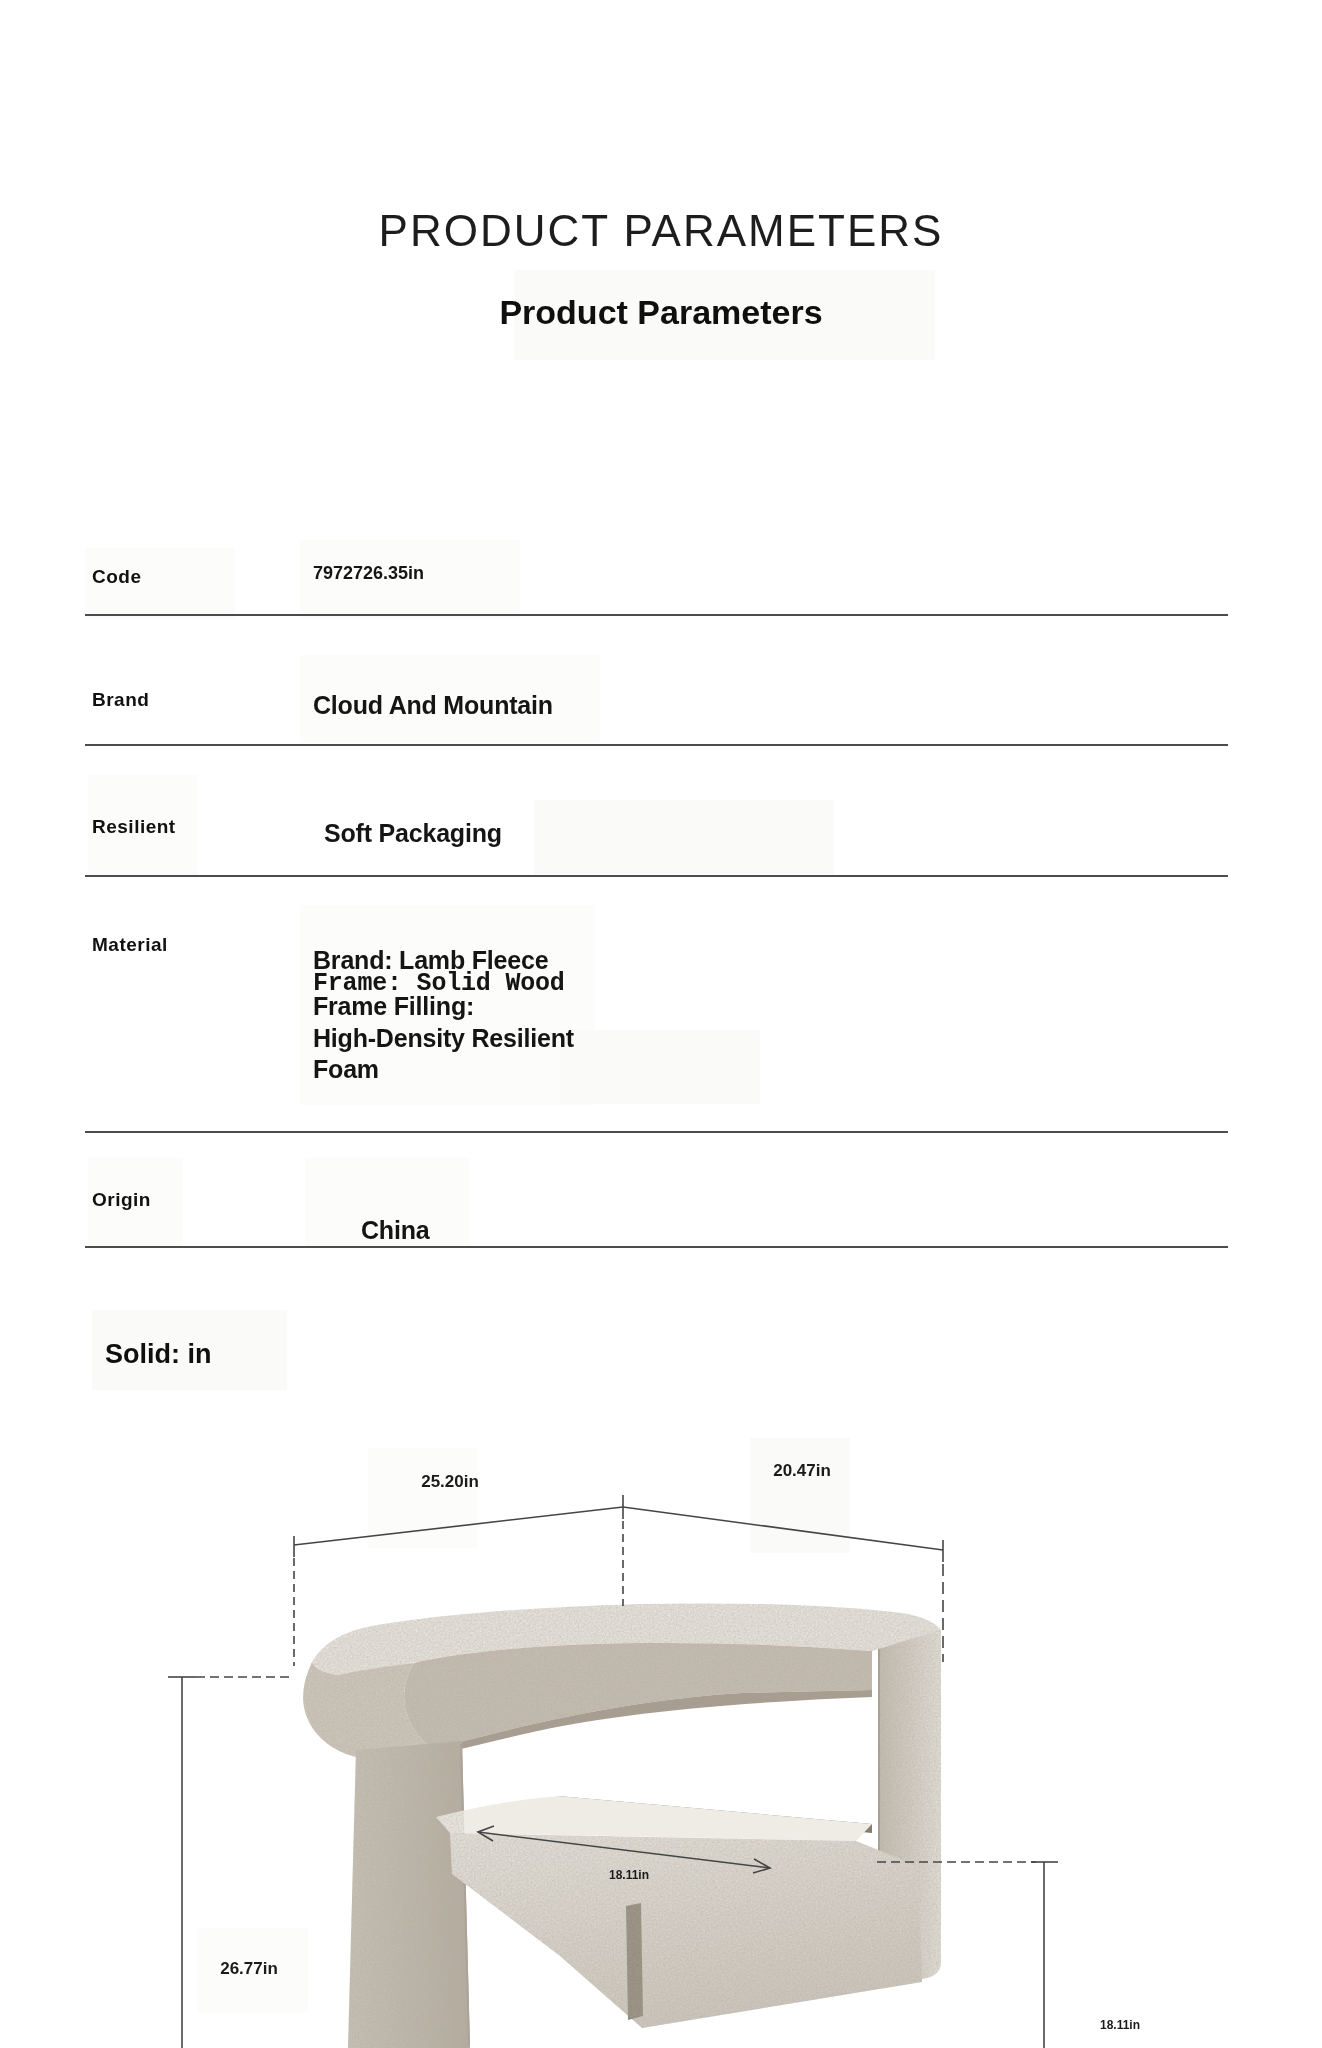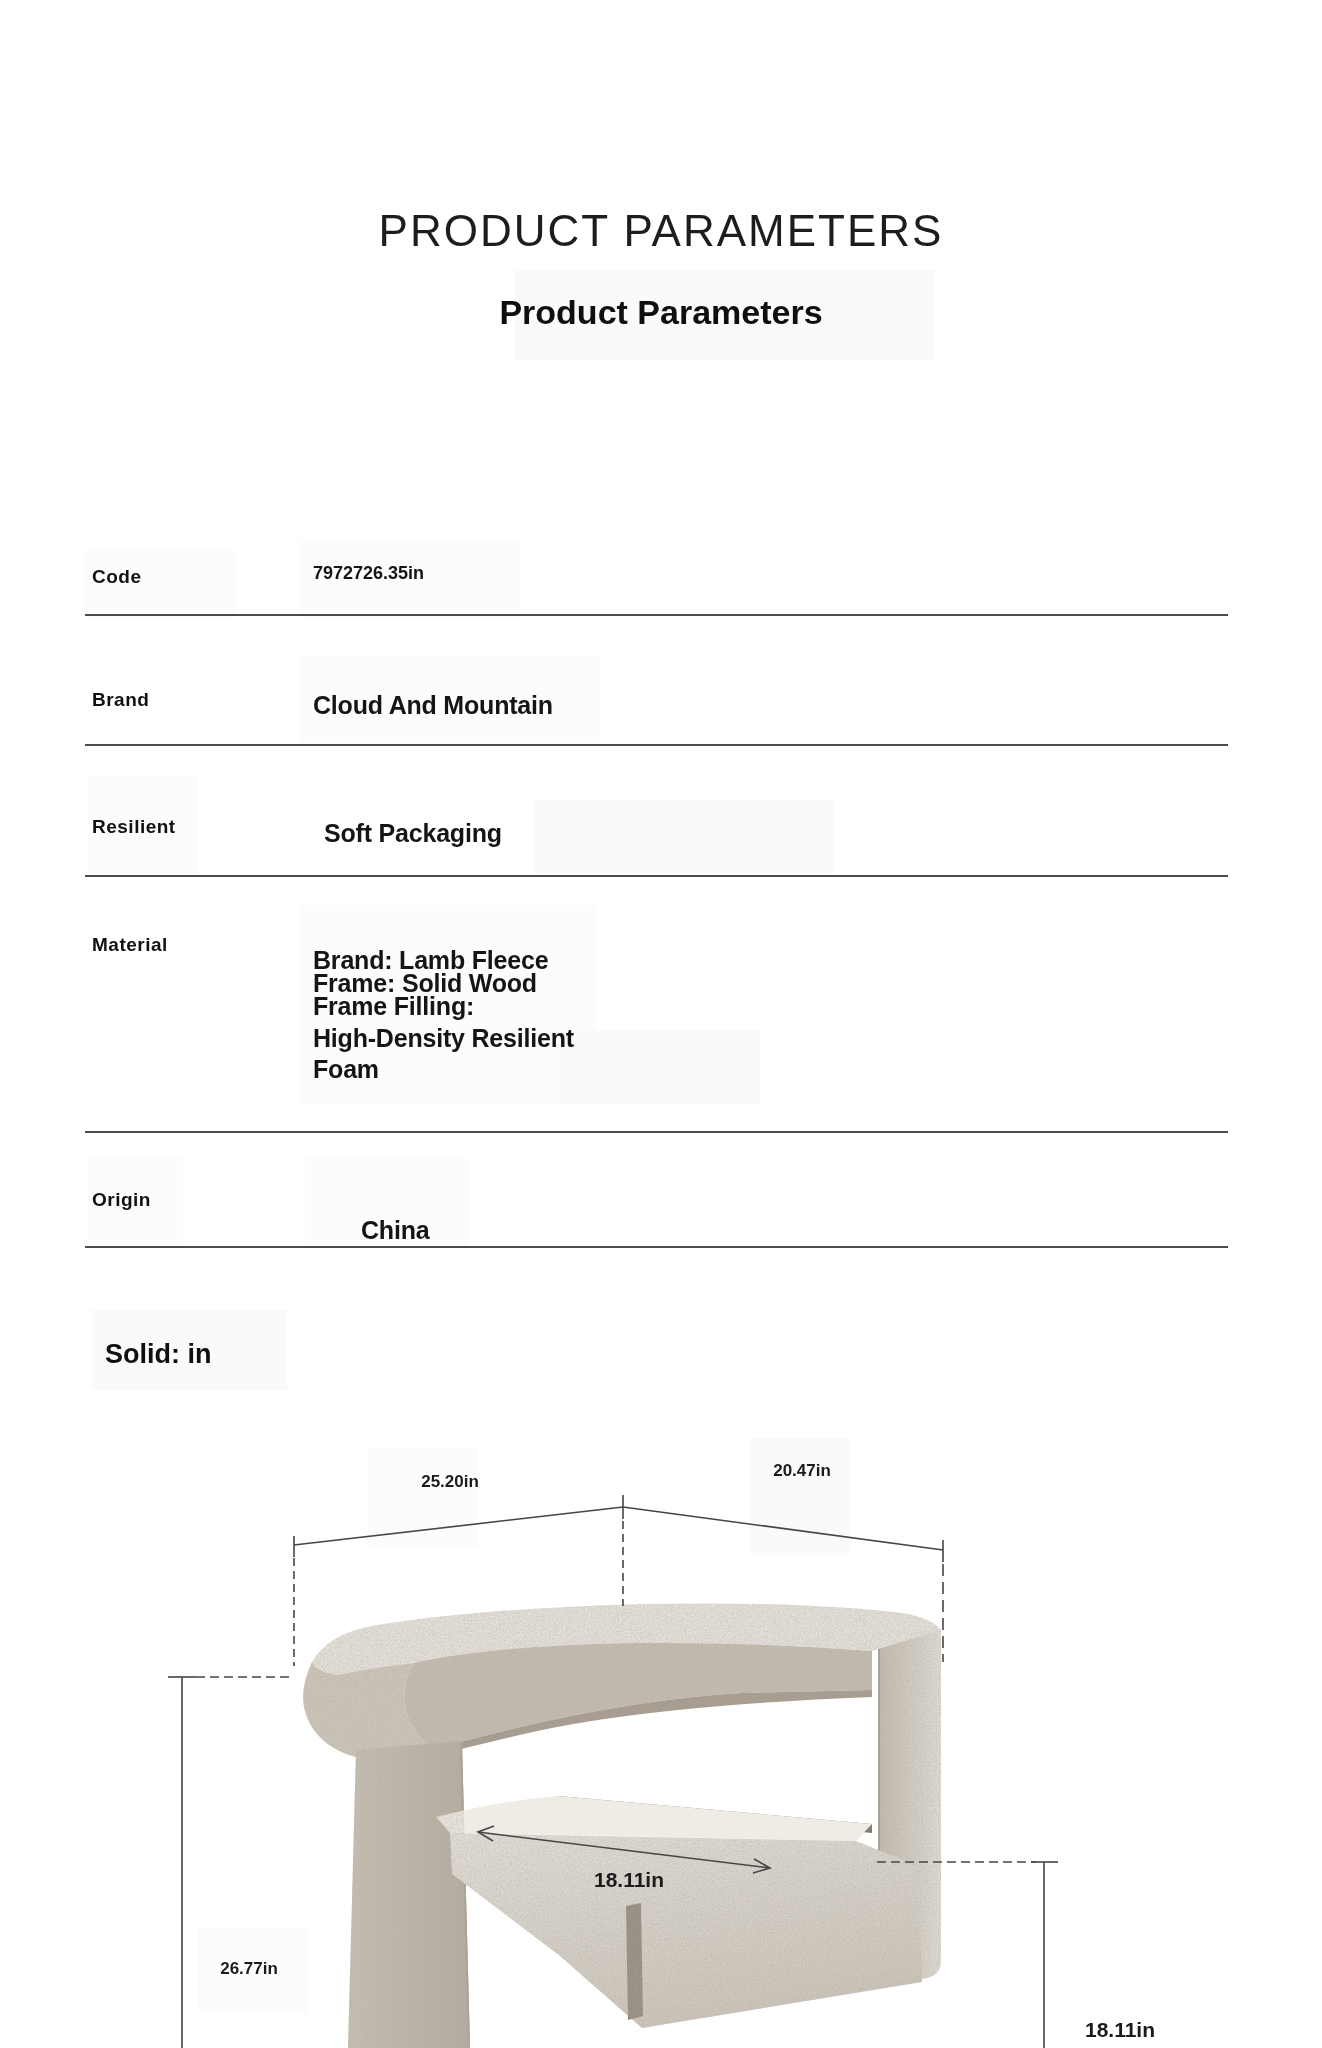--- a/index.html
+++ b/index.html
@@ -45,21 +45,21 @@
   .unit-note{
     position:absolute;left:105px;top:1339px;
     font-size:27px;font-weight:700;color:#0f0f0f;z-index:2;
   }
 
   .dim-label{
     position:absolute;width:130px;text-align:center;
     font-weight:700;color:#1b1b1b;z-index:4;
     font-size:17px;letter-spacing:0px;white-space:nowrap;
   }
-  .dim-label.sm{font-size:21px;}
+  .dim-label.sm{font-size:12px;}
   .diagram-svg{position:absolute;left:0;top:1400px;z-index:2;}
 </style>
 </head>
 <body>
 
 <div class="page">
 
   <div class="ghost" style="left:515px;top:270px;width:420px;height:90px;"></div>
   <div class="ghost lt" style="left:300px;top:540px;width:220px;height:78px;"></div>
   <div class="ghost lt" style="left:85px;top:548px;width:150px;height:70px;"></div>
@@ -85,21 +85,21 @@
   <div class="row-label" style="top:689px;">Brand</div>
   <div class="row-value" style="top:691px;">Cloud And Mountain</div>
   <div class="rule" style="top:744px;"></div>
 
   <div class="row-label" style="top:816px;">Resilient</div>
   <div class="row-value" style="top:819px;left:316px;margin-left:8px;">Soft Packaging</div>
   <div class="rule" style="top:875px;"></div>
 
   <div class="row-label" style="top:934px;">Material</div>
   <div class="row-value" style="top:946px;">Brand: Lamb Fleece</div>
-  <div class="row-value" style="top:969px;">Frame: Solid Wood</div>
+  <div class="row-value" style="top:969px;font-family:Liberation Mono, monospace;">Frame: Solid Wood</div>
   <div class="row-value" style="top:992px;">Frame Filling:</div>
   <div class="row-value" style="top:1024px;">High-Density Resilient</div>
   <div class="row-value" style="top:1055px;">Foam</div>
   <div class="rule" style="top:1131px;"></div>
 
   <div class="row-label" style="top:1189px;">Origin</div>
   <div class="row-value" style="top:1216px;margin-left:48px;">China</div>
   <div class="rule" style="top:1246px;"></div>
 
   <div class="unit-note">Solid: in</div>

